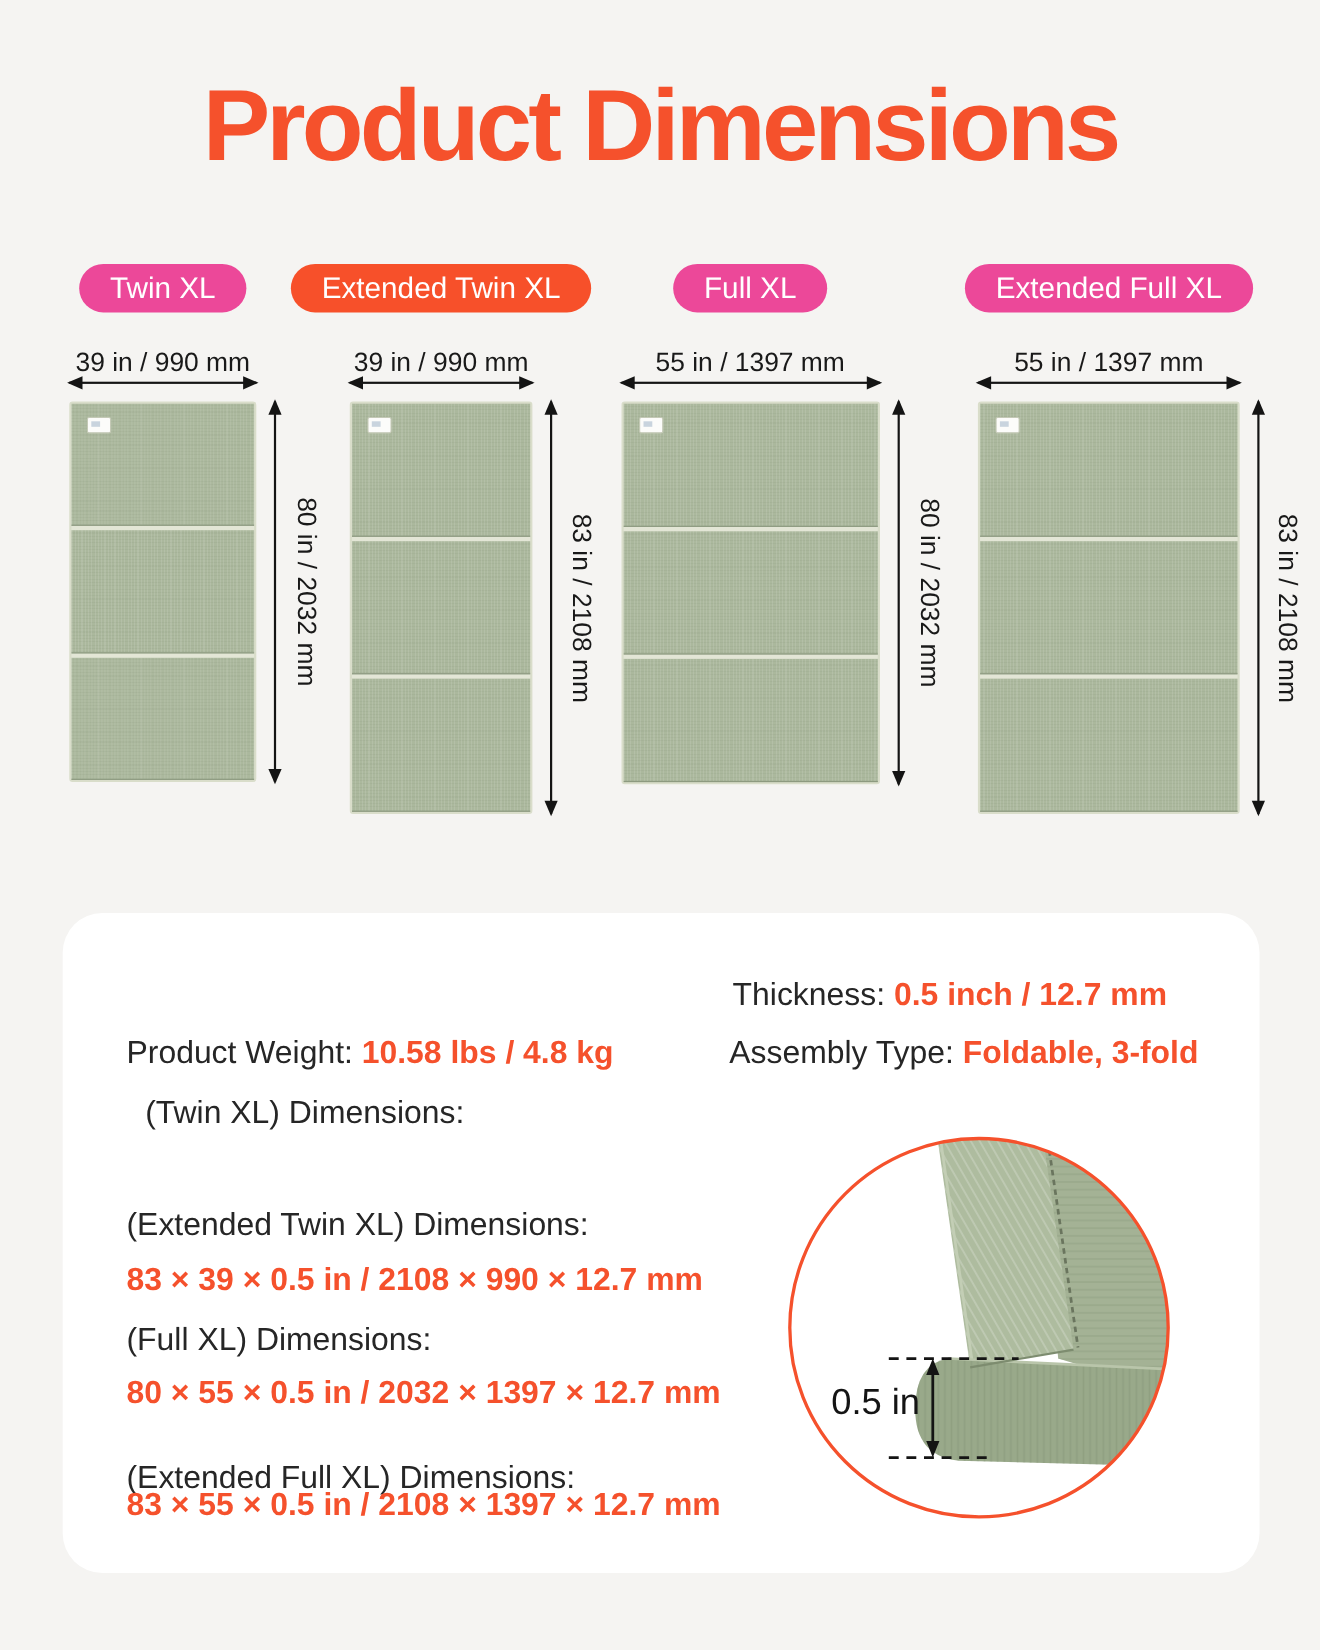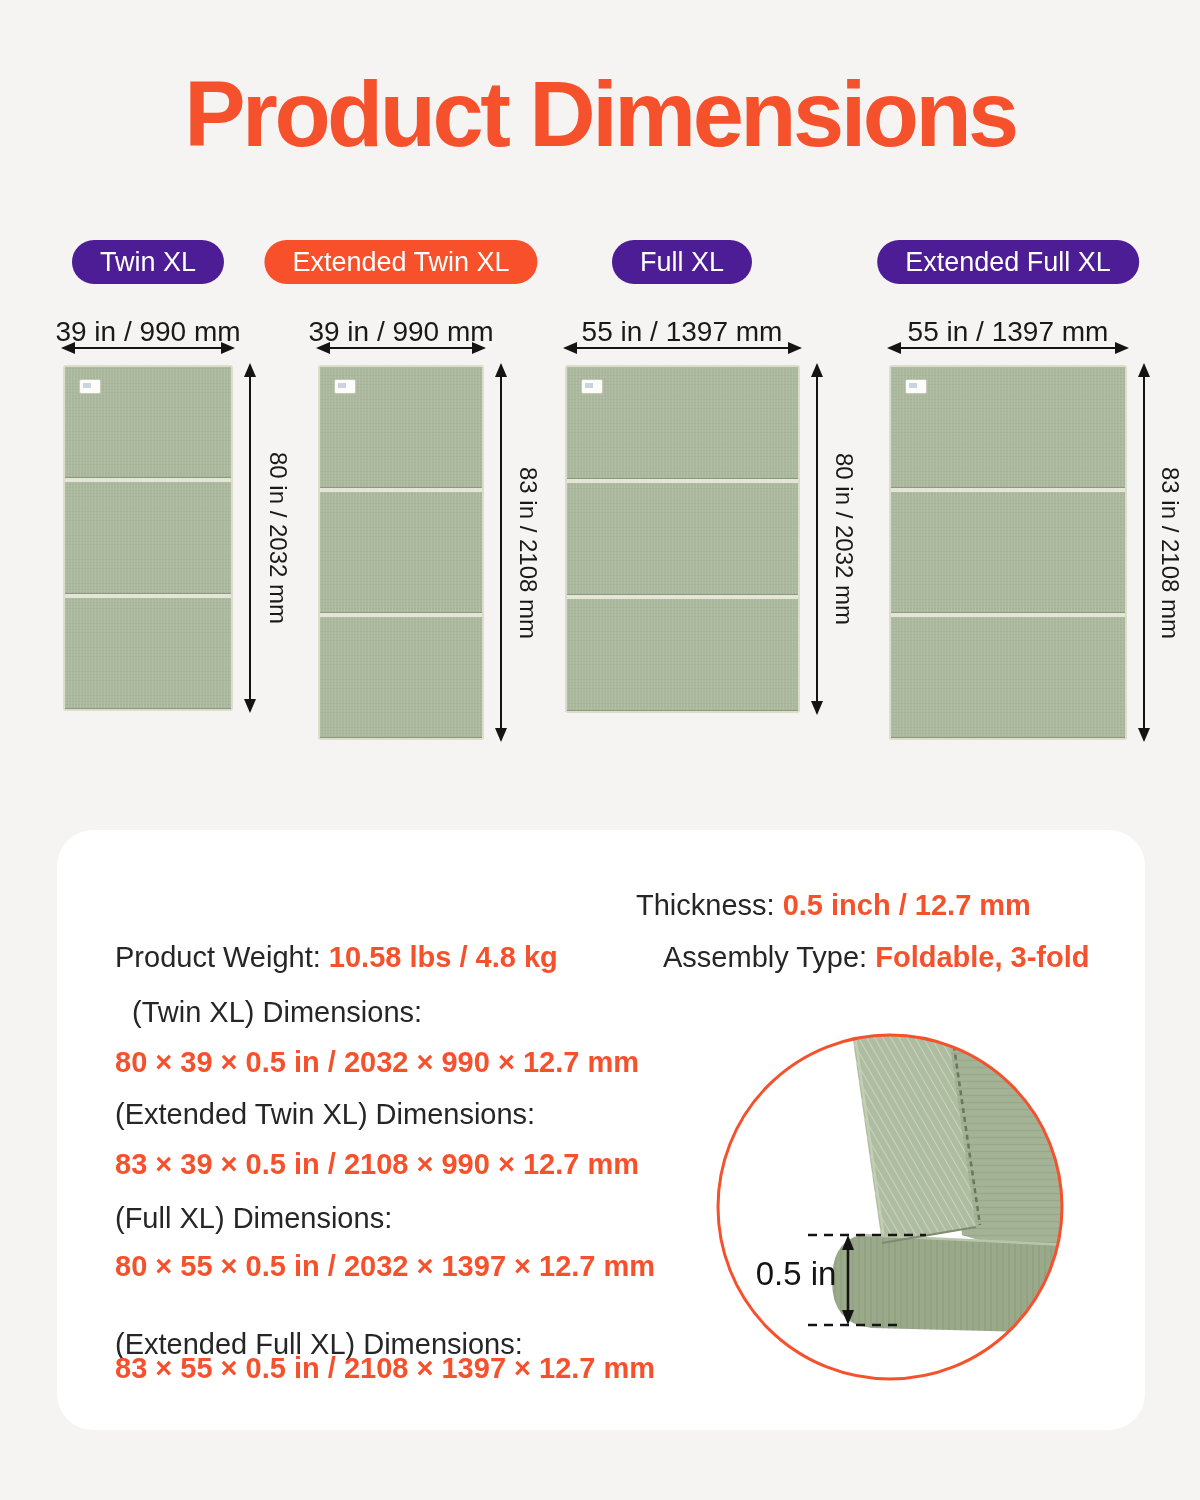--- a/index.html
+++ b/index.html
@@ -6,32 +6,32 @@
   .page{position:relative;width:1200px;height:1500px;background:#f5f4f2;overflow:hidden;
         font-family:"Liberation Sans","DejaVu Sans",sans-serif;color:#1d1d1d;padding-left:40px;}
 
   
   .title{position:absolute;top:62px;left:600px;transform:translateX(-50%);
          font-size:92px;font-weight:700;letter-spacing:-3.5px;color:#f5512c;white-space:nowrap;}
 
   
   .pill{position:absolute;top:240px;height:44px;line-height:44px;border-radius:22px;
         padding:0 28px;color:#ffffff;font-size:27px;white-space:nowrap;
-        background:#4c1d95;transform:translateX(-50%);}
+        background:#ec4899;transform:translateX(-50%);}
   .pill.active{background:#f7502a;}
 
   
   .c0{--l:63px;--w:170px;--h:346px;--cx:148px;--ax:249px;--lx:278px;}
   .c1{--l:318px;--w:166px;--h:375px;--cx:401px;--ax:500px;--lx:528px;}
   .c2{--l:565px;--w:235px;--h:348px;--cx:682px;--ax:816px;--lx:844px;}
   .c3{--l:889px;--w:238px;--h:375px;--cx:1008px;--ax:1143px;--lx:1170px;}
   .col .pill{left:var(--cx);}
 
   .wlabel{position:absolute;top:316px;left:var(--cx);transform:translateX(-50%);
-          font-size:28px;color:#191919;white-space:nowrap;}
+          font-size:24px;color:#191919;white-space:nowrap;}
   .hlabel{position:absolute;left:var(--lx);top:calc(365px + var(--h)/2);
           transform:translate(-50%,-50%) rotate(90deg);font-size:24px;color:#191919;white-space:nowrap;}
 
   
   .harrow{position:absolute;top:347px;left:var(--l);width:var(--w);height:2px;background:#141414;}
   .harrow::before{content:"";position:absolute;left:-2px;top:-5px;border:6px solid transparent;
                   border-left:none;border-right:14px solid #141414;}
   .harrow::after{content:"";position:absolute;right:-2px;top:-5px;border:6px solid transparent;
                  border-right:none;border-left:14px solid #141414;}
   .varrow{position:absolute;top:365px;left:var(--ax);height:var(--h);width:2px;background:#141414;}
@@ -127,31 +127,30 @@
     <div class="varrow"></div>
     <div class="hlabel">83 in / 2108 mm</div>
   </div>
 
   <div class="card"></div>
 
   <p class="spec" style="left:115px;top:939px;">
     <span class="lab">Product Weight:</span>
     <span class="val">10.58 lbs / 4.8 kg</span>
   </p>
-  <p class="spec" style="left:636px;top:887px;">
+  <p class="spec" style="left:666px;top:887px;">
     <span class="lab">Thickness:</span>
     <span class="val">0.5 inch / 12.7 mm</span>
   </p>
   <p class="spec" style="left:663px;top:939px;">
     <span class="lab">Assembly Type:</span>
     <span class="val">Foldable, 3-fold</span>
   </p>
 
   <p class="spec dimlab" style="left:115px;top:994px;margin-left:17px;">(Twin XL) Dimensions:</p>
-  <p class="spec dimval" style="left:115px;top:1044px;">80 × 39 × 0.5 in / 2032 × 990 × 12.7 mm</p>
   <p class="spec dimlab" style="left:115px;top:1096px;">(Extended Twin XL) Dimensions:</p>
   <p class="spec dimval" style="left:115px;top:1146px;">83 × 39 × 0.5 in / 2108 × 990 × 12.7 mm</p>
   <p class="spec dimlab" style="left:115px;top:1200px;">(Full XL) Dimensions:</p>
   <p class="spec dimval" style="left:115px;top:1248px;">80 × 55 × 0.5 in / 2032 × 1397 × 12.7 mm</p>
   <p class="spec dimlab" style="left:115px;top:1302px;margin-top:24px;">(Extended Full XL) Dimensions:</p>
   <p class="spec dimval" style="left:115px;top:1350px;">83 × 55 × 0.5 in / 2108 × 1397 × 12.7 mm</p>
 
   <svg class="inset" viewBox="0 0 356 356">
     <defs>
       <clipPath id="cc">

